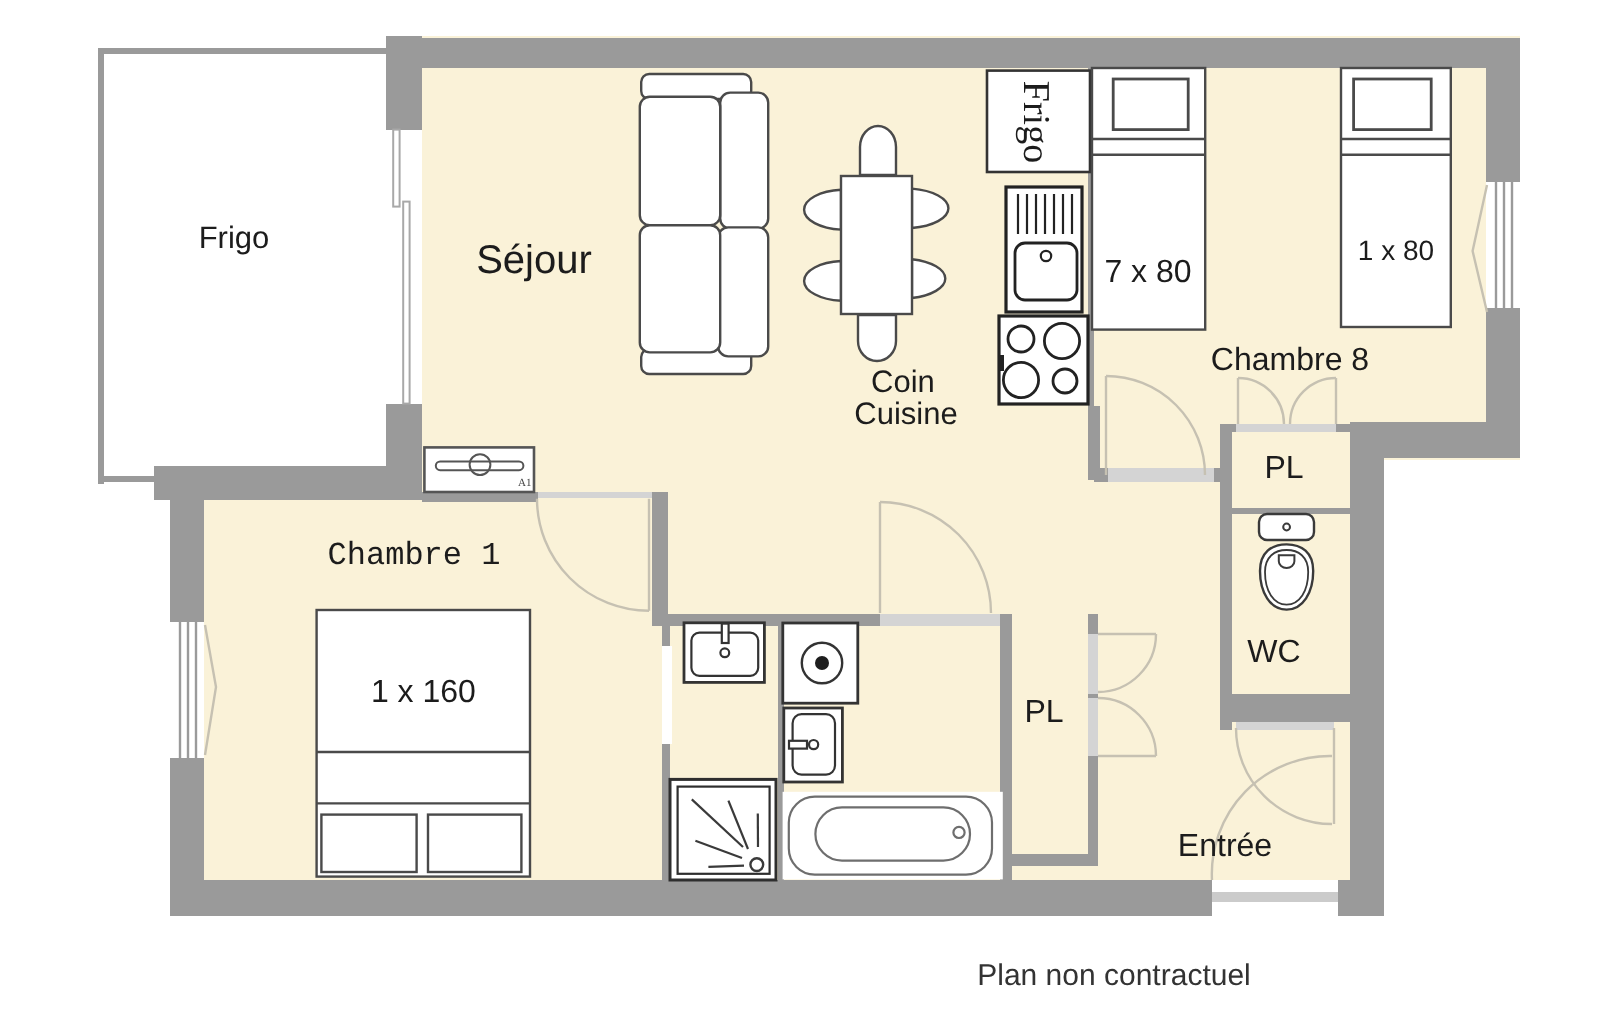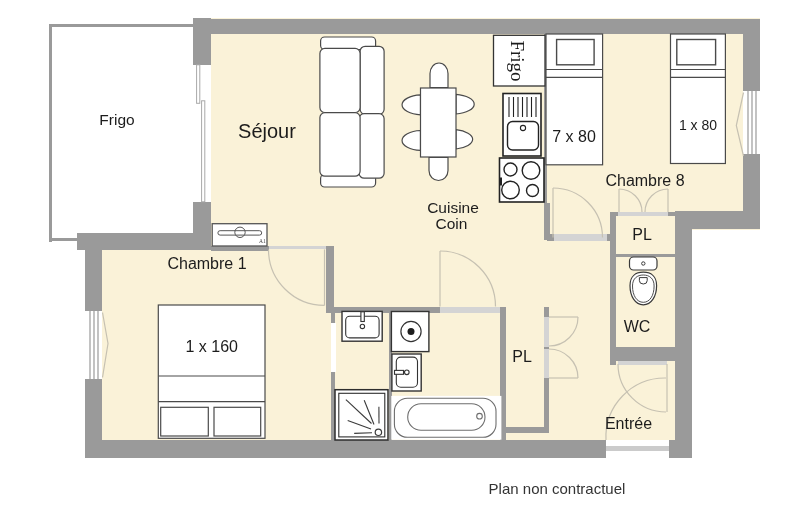--- a/index.html
+++ b/index.html
@@ -245,22 +245,22 @@
       <line x1="756" y1="91" x2="756" y2="154"></line>
     </g>
   </svg>
 
   <div class="lbl" style="left:517px;top:60.8px;transform:translate(-50%,-50%) rotate(90deg);font-family:'Liberation Serif',serif;font-size:19px;">Frigo</div>
   <div class="lbl" style="left:574px;top:137px;font-size:16px;">7 x 80</div>
   <div class="lbl" style="left:698px;top:125px;font-size:14px;">1 x 80</div>
   <div class="lbl" style="left:211.7px;top:346.7px;font-size:16px;text-align:center;">1 x 160</div>
   <div class="lbl" style="left:117px;top:120px;font-size:15.5px;">Frigo</div>
   <div class="lbl" style="left:267px;top:130.5px;font-size:20px;">Séjour</div>
-  <div class="lbl" style="left:451.5px;top:192px;font-size:15.5px;margin-top:32px;">Coin</div>
+  <div class="lbl" style="left:451.5px;top:192px;font-size:15.5px;">Coin</div>
   <div class="lbl" style="left:453px;top:207.5px;font-size:15.5px;">Cuisine</div>
   <div class="lbl" style="left:645px;top:181px;">Chambre 8</div>
-  <div class="lbl" style="left:207px;top:264px;">Chambre 1</div>
+  <div class="lbl" style="left:207px;top:278px;font-family:Liberation Mono, monospace;">Chambre 1</div>
   <div class="lbl" style="left:642px;top:235px;">PL</div>
   <div class="lbl" style="left:522px;top:357px;">PL</div>
   <div class="lbl" style="left:637px;top:327px;">WC</div>
-  <div class="lbl" style="left:612.5px;top:423.5px;margin-left:16px;">Entrée</div>
+  <div class="lbl" style="left:612.5px;top:423.5px;">Entrée</div>
   <div class="lbl" style="left:557px;top:488px;font-size:15px;color:#333;">Plan non contractuel</div>
 </div>
 
 </body></html>

